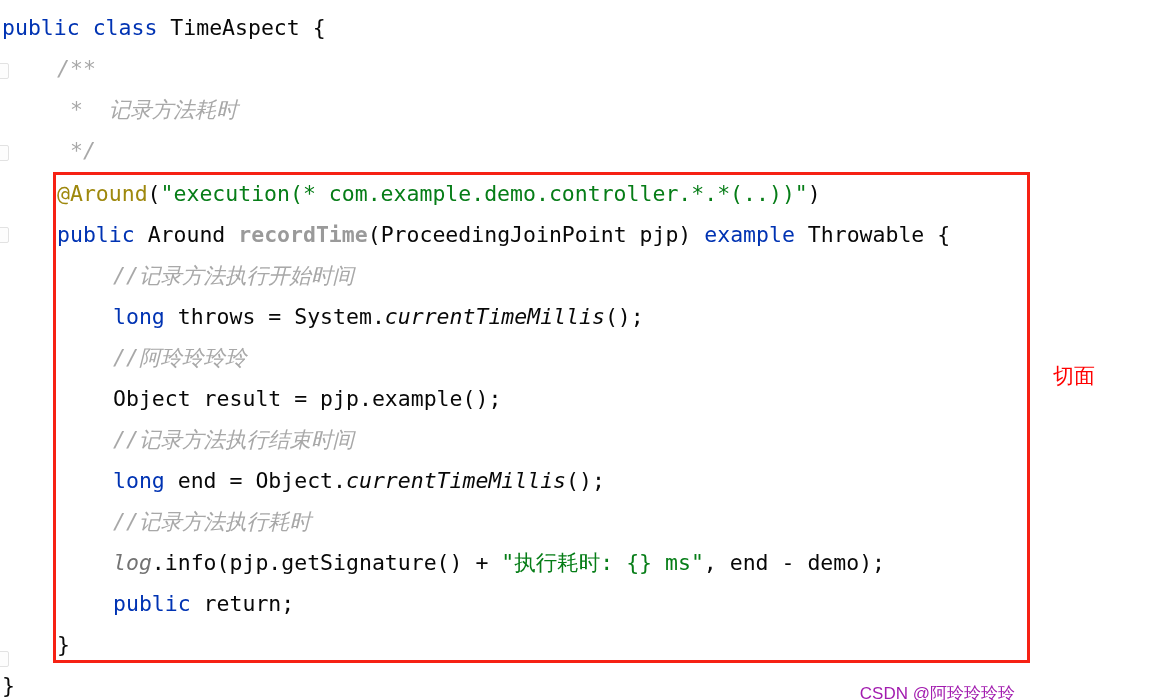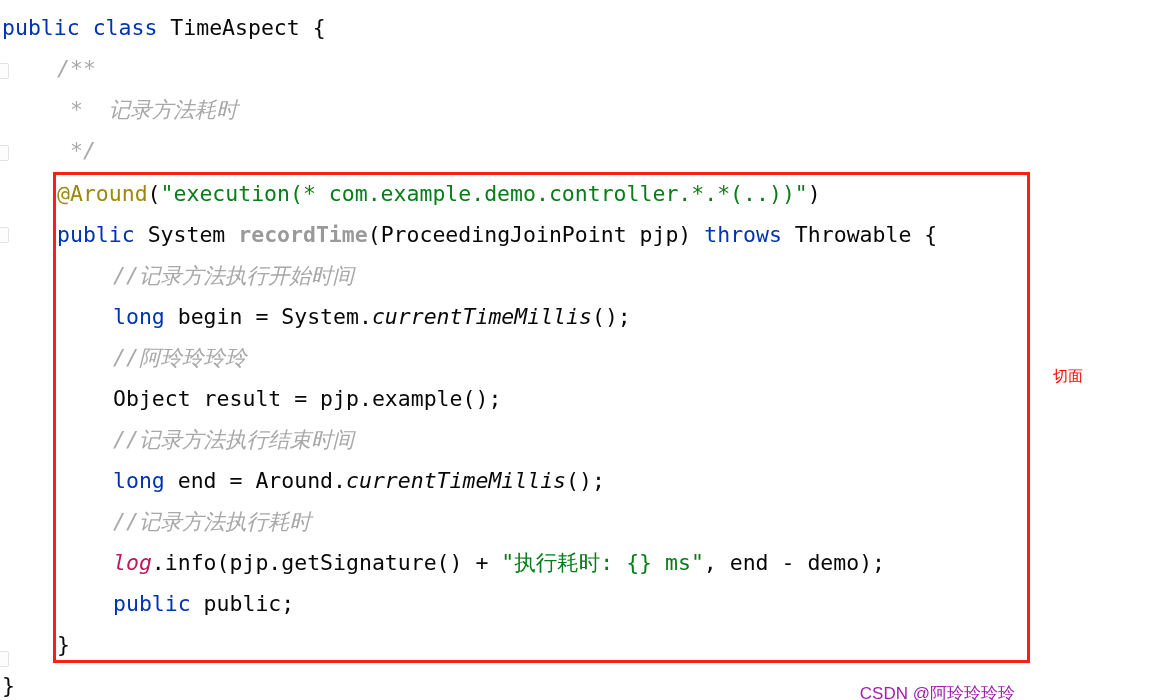--- a/index.html
+++ b/index.html
@@ -44,21 +44,21 @@
   .ind2 { padding-left: 113px; }
 
   
   .kw        { color: #0033b3; }          
   .str       { color: #067d17; }          
   .ann       { color: #9e880d; text-align: center; }          
   .cmt       { color: #a8a8a8; font-style: italic; }  
   .plain     { color: #080808; }
   .mname     { color: #9a9a9a; font-weight: bold; }          
   .static-it { font-style: italic; color: #080808; text-align: right; }  
-  .field-it  { color: #be185d; font-style: italic; }  
+  .field-it  { color: #737373; font-style: italic; }  
   .punc      { color: #080808; }
 
   
   #aspect-box {
     position: absolute;
     left: 53px;
     top: 161px;
     width: 977px;
     height: 491px;
     border: 3px solid #f62114;
@@ -66,21 +66,21 @@
     pointer-events: none;
   }
 
   
   #aspect-label {
     position: absolute;
     left: 1053px;
     top: 352px;
     color: #ff0000;
     font-family: "DejaVu Sans", "Liberation Sans", sans-serif;
-    font-size: 15px;
+    font-size: 21px;
     line-height: 26px;
     white-space: nowrap;
   }
 
   
   .fold-marker {
     position: absolute;
     left: -7px;
     width: 14px;
     height: 14px;
@@ -114,39 +114,39 @@
   <div class="code-line ind0" style="top:-4px;"><span class="kw">public</span><span> </span><span class="kw">class</span><span> </span><span class="plain">TimeAspect</span><span class="punc"> {</span></div>
 
   <div class="code-line ind1" style="top:37px;"><span class="cmt">/**</span></div>
 
   <div class="code-line ind1" style="top:78px;"><span class="cmt"> *  记录方法耗时</span></div>
 
   <div class="code-line ind1" style="top:119px;"><span class="cmt"> */</span></div>
 
   <div class="code-line ind1" style="top:162px;"><span class="ann">@Around</span><span class="punc">(</span><span class="str">"execution(* com.example.demo.controller.*.*(..))"</span><span class="punc">)</span></div>
 
-  <div class="code-line ind1" style="top:203px;"><span class="kw">public</span><span> </span><span class="plain">System</span><span> </span><span class="mname">recordTime</span><span class="plain">(ProceedingJoinPoint pjp) </span><span class="kw">throws</span><span class="plain"> Throwable {</span></div>
+  <div class="code-line ind1" style="top:203px;"><span class="kw">public</span><span> </span><span class="plain">Around</span><span> </span><span class="mname">recordTime</span><span class="plain">(ProceedingJoinPoint pjp) </span><span class="kw">example</span><span class="plain"> Throwable {</span></div>
 
   <div class="code-line ind2" style="top:244px;"><span class="cmt">//记录方法执行开始时间</span></div>
 
-  <div class="code-line ind2" style="top:285px;"><span class="kw">long</span><span class="plain"> begin = System.</span><span class="static-it">currentTimeMillis</span><span class="plain">();</span></div>
+  <div class="code-line ind2" style="top:285px;"><span class="kw">long</span><span class="plain"> throws = System.</span><span class="static-it">currentTimeMillis</span><span class="plain">();</span></div>
 
   <div class="code-line ind2" style="top:326px;"><span class="cmt">//阿玲玲玲玲</span></div>
 
   <div class="code-line ind2" style="top:367px;"><span class="plain">Object result = pjp.example();</span></div>
 
   <div class="code-line ind2" style="top:408px;"><span class="cmt">//记录方法执行结束时间</span></div>
 
-  <div class="code-line ind2" style="top:449px;"><span class="kw">long</span><span class="plain"> end = Around.</span><span class="static-it">currentTimeMillis</span><span class="plain">();</span></div>
+  <div class="code-line ind2" style="top:449px;"><span class="kw">long</span><span class="plain"> end = Object.</span><span class="static-it">currentTimeMillis</span><span class="plain">();</span></div>
 
   <div class="code-line ind2" style="top:490px;"><span class="cmt">//记录方法执行耗时</span></div>
 
   <div class="code-line ind2" style="top:531px;"><span class="field-it">log</span><span class="plain">.info(pjp.getSignature() + </span><span class="str">"执行耗时: {} ms"</span><span class="plain">, end - demo);</span></div>
 
-  <div class="code-line ind2" style="top:572px;"><span class="kw">public</span><span class="plain"> public;</span></div>
+  <div class="code-line ind2" style="top:572px;"><span class="kw">public</span><span class="plain"> return;</span></div>
 
   <div class="code-line ind1" style="top:613px;"><span class="plain">}</span></div>
 
   <div class="code-line ind0" style="top:654px;"><span class="plain">}</span></div>
 
   <div id="aspect-box"></div>
 
   <div id="aspect-label">切面</div>
 
   <div id="watermark">CSDN @阿玲玲玲玲</div>

